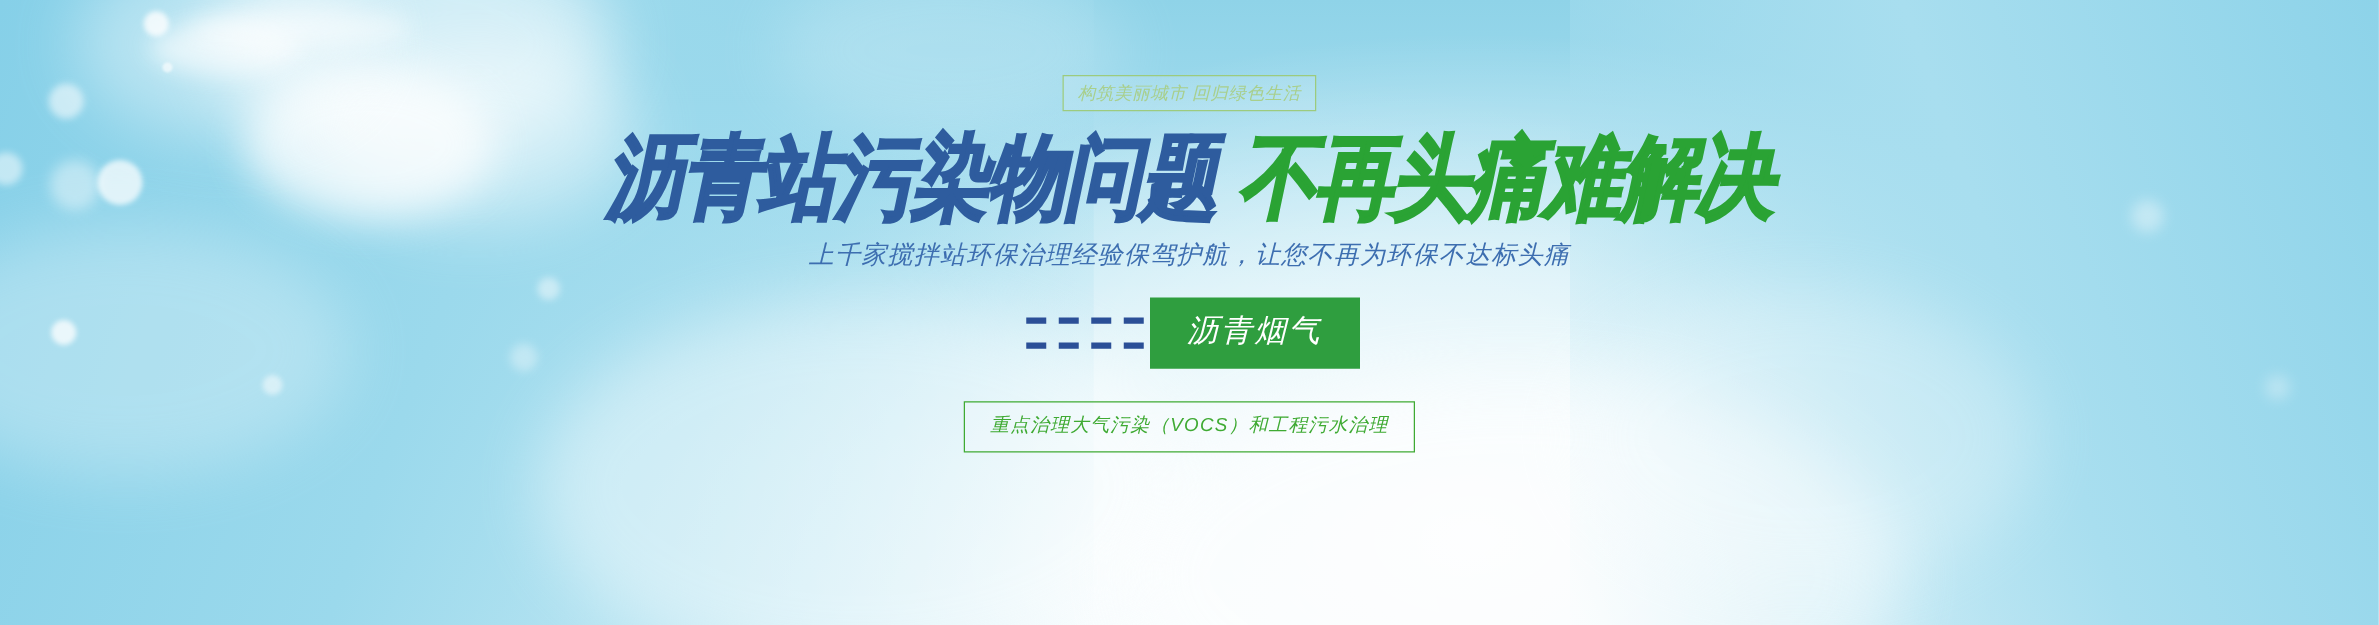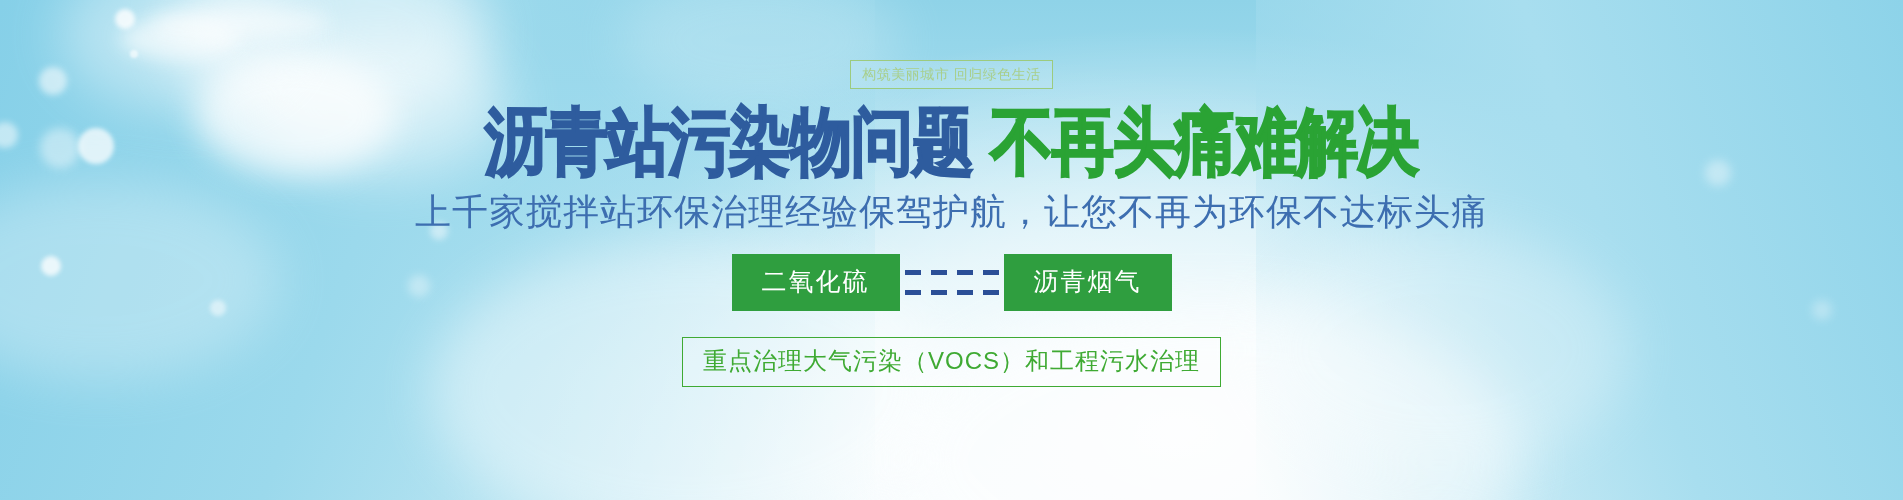--- a/index.html
+++ b/index.html
@@ -40,20 +40,21 @@
   .cloud.wispy{ filter:blur(9px); }
 
   
   .bokeh{ position:absolute; border-radius:50%; background:#ffffff; }
 
   
   .content{
     position:absolute; inset:0;
     display:flex; flex-direction:column; align-items:center;
     padding-top:60px;
+    font-style:italic;
   }
 
   
   .tagline{
     border:1px solid #9ccb7e;
     color:#a8cf8c;
     font-size:14px;
     line-height:1;
     padding:6px 11px 7px;
     letter-spacing:.5px;
@@ -84,21 +85,21 @@
     margin-left:18px;
     font-family:"DejaVu Sans","Liberation Sans",sans-serif;
     font-weight:900;
     -webkit-text-stroke:2px #2aa334;
   }
 
   
   .subtitle{
     margin-top:26px;
     color:#3d6eb0;
-    font-size:36px;
+    font-size:20px;
     line-height:1;
     letter-spacing:1px;
     white-space:nowrap;
   }
 
   
   .tag-row{
     margin-top:24px;
     display:flex; align-items:stretch;
     white-space:nowrap;
@@ -123,21 +124,21 @@
     width:16px; height:5px; background:#2b4f97; display:block;
   }
   .tag-sep i.top{ top:16px; }
   .tag-sep i.bot{ bottom:16px; }
 
   
   .footer-box{
     margin-top:26px;
     border:1px solid #3faa33;
     color:#3faa33;
-    font-size:24px;
+    font-size:15px;
     line-height:1;
     padding:11px 20px 13px;
     letter-spacing:1px;
     white-space:nowrap;
     background:rgba(255,255,255,.18);
   }
 </style>
 </head>
 <body>
 
@@ -177,21 +178,20 @@
     <div class="tagline">构筑美丽城市 回归绿色生活</div>
 
     <div class="headline">
       <span class="hl-blue">沥青站污染物问题</span>
       <span class="hl-green">不再头痛难解决</span>
     </div>
 
     <div class="subtitle">上千家搅拌站环保治理经验保驾护航，让您不再为环保不达标头痛</div>
 
     <div class="tag-row">
-      <div class="tag">二氧化硫</div>
       <div class="tag-sep">
           <i class="top"></i>
           <i class="bot"></i>
         </div>
       <div class="tag-sep">
           <i class="top"></i>
           <i class="bot"></i>
         </div>
       <div class="tag-sep">
           <i class="top"></i>

